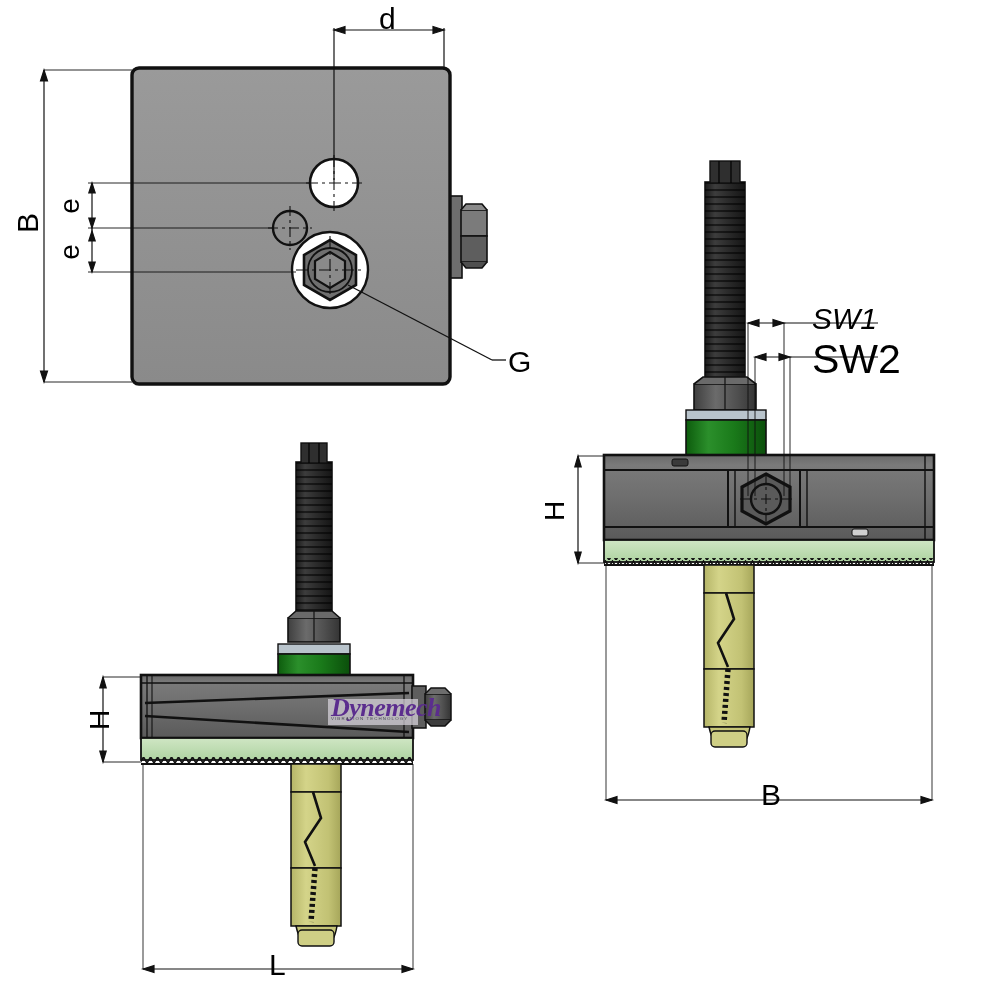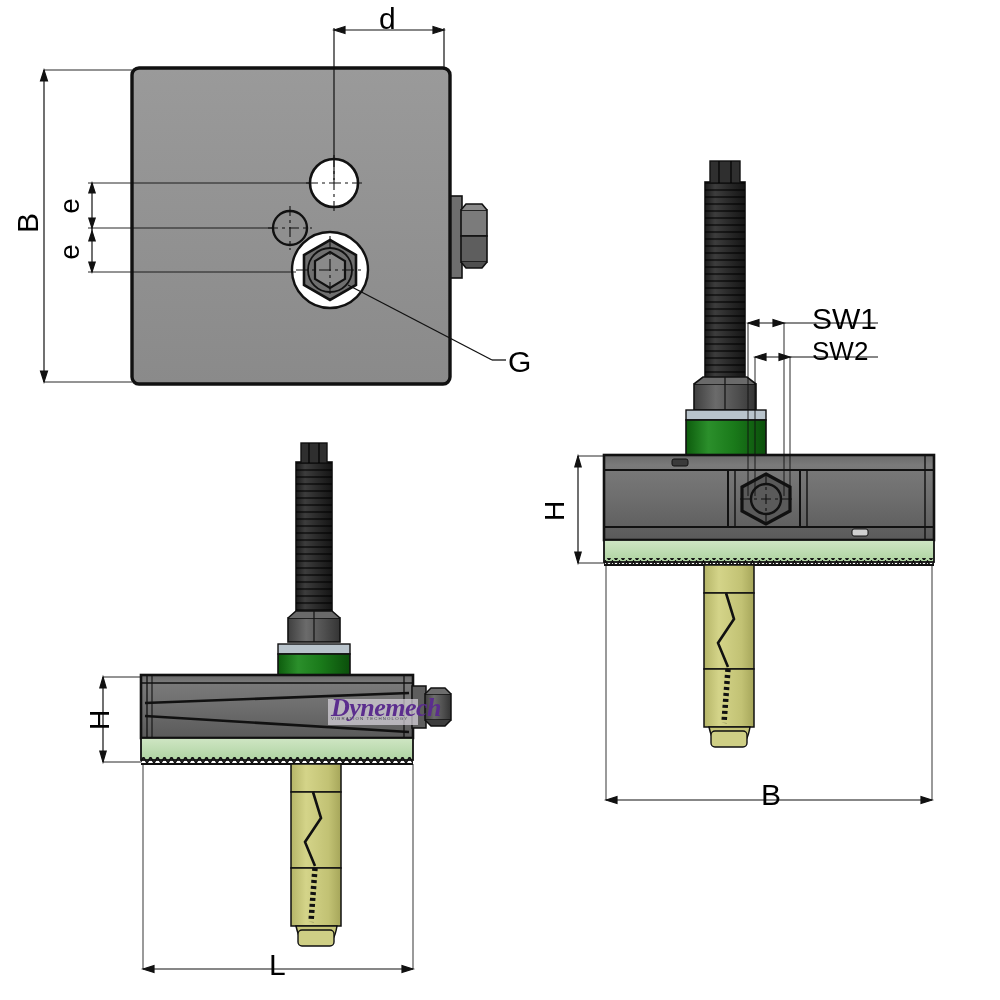--- a/index.html
+++ b/index.html
@@ -301,23 +301,23 @@
   <div class="dimtext" style="left:379px;top:2px;font-size:30px;">d</div>
 
   <div class="dimtext" style="left:18px;top:206px;font-size:30px;transform:rotate(-90deg);transform-origin:center;">B</div>
 
   <div class="dimtext" style="left:62px;top:190px;font-size:28px;transform:rotate(-90deg);transform-origin:center;">e</div>
 
   <div class="dimtext" style="left:62px;top:236px;font-size:28px;transform:rotate(-90deg);transform-origin:center;">e</div>
 
   <div class="dimtext" style="left:508px;top:345px;font-size:30px;">G</div>
 
-  <div class="dimtext" style="left:812px;top:302px;font-size:30px;">SW1</div>
-
-  <div class="dimtext" style="left:812px;top:336px;font-size:26px;text-align:right;">SW2</div>
+  <div class="dimtext" style="left:812px;top:302px;font-size:30px;font-style:italic;">SW1</div>
+
+  <div class="dimtext" style="left:812px;top:336px;font-size:41px;text-align:right;">SW2</div>
 
   <div class="dimtext" style="left:545px;top:495px;font-size:28px;transform:rotate(-90deg);transform-origin:center;">H</div>
 
   <div class="dimtext" style="left:761px;top:778px;font-size:30px;">B</div>
 
   <div class="dimtext" style="left:90px;top:704px;font-size:28px;transform:rotate(-90deg);transform-origin:center;">H</div>
 
   <div class="dimtext" style="left:269px;top:948px;font-size:30px;">L</div>
 
   <div class="abs" style="left:331px;top:698px;width:86px;height:26px;">

